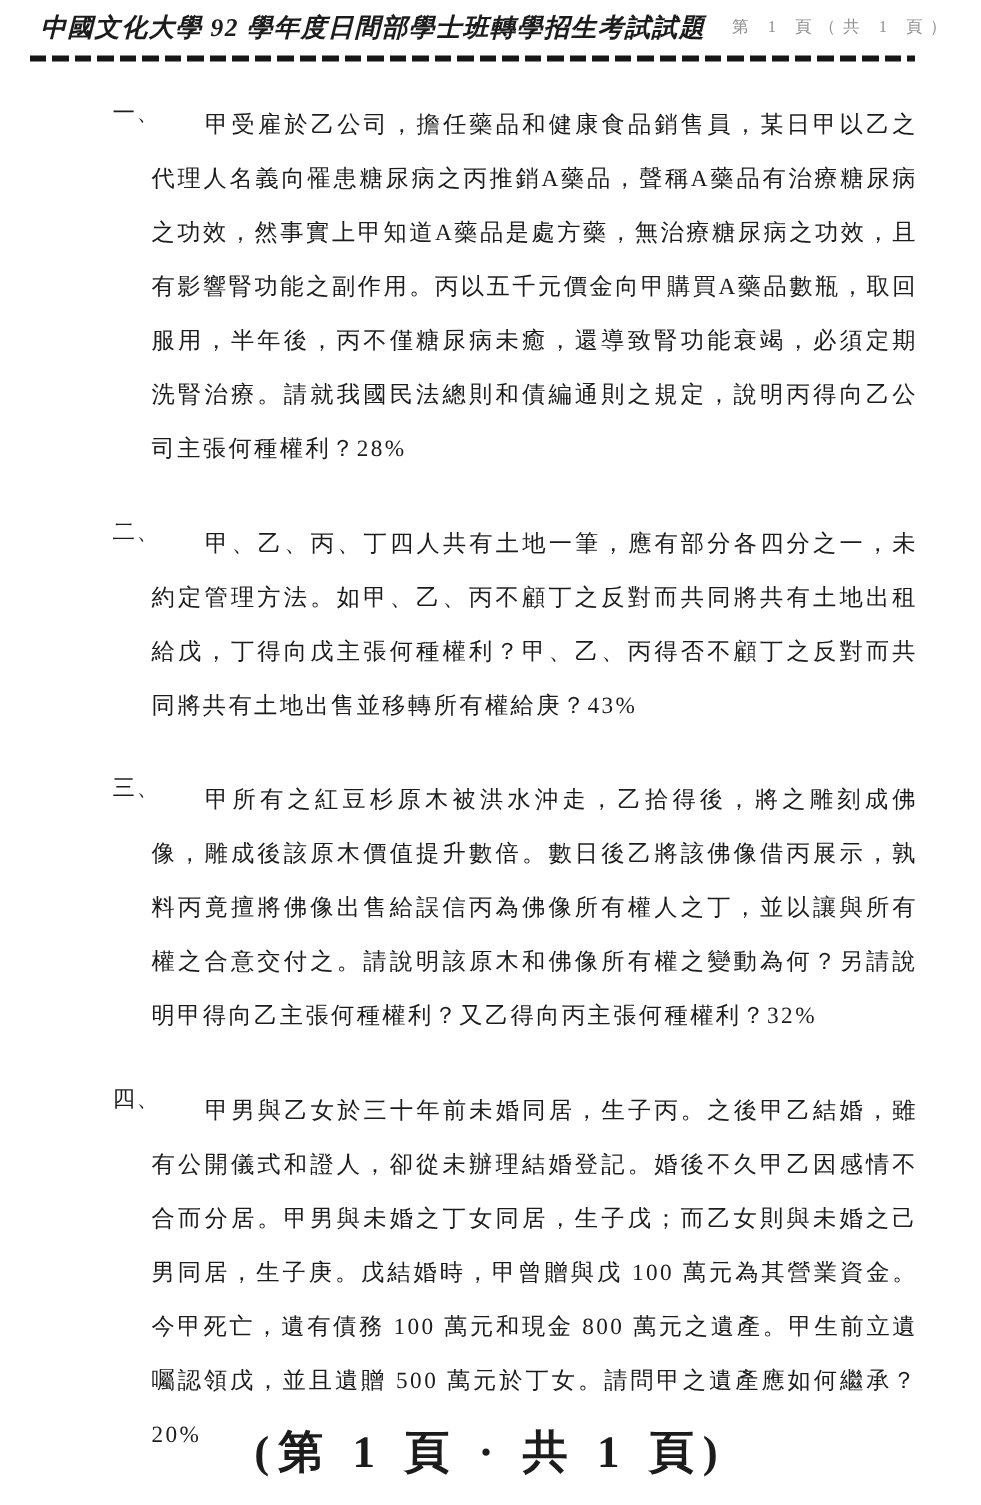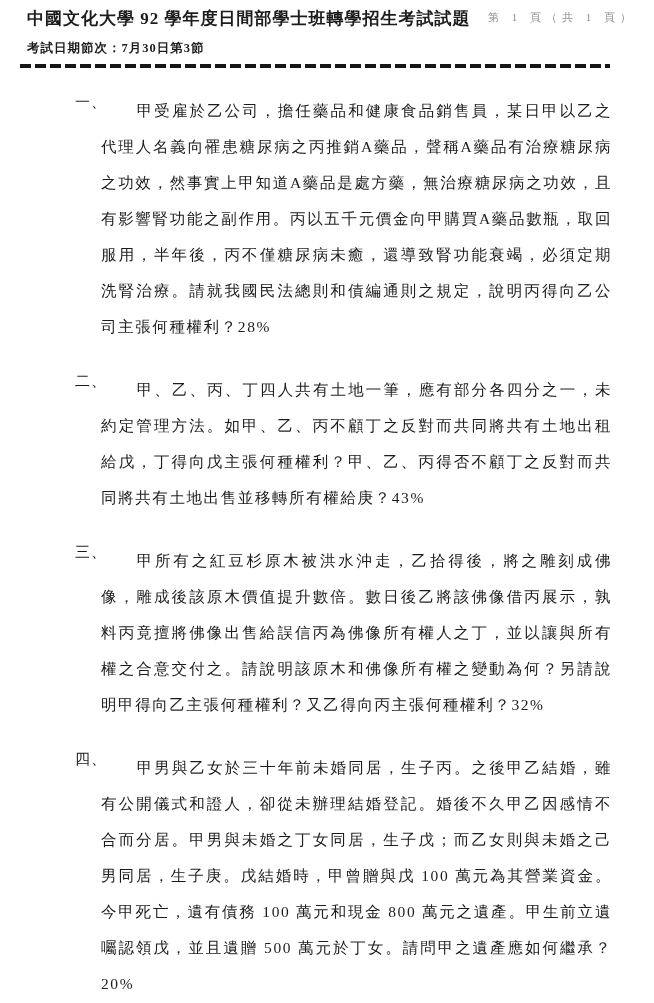--- a/index.html
+++ b/index.html
@@ -11,20 +11,21 @@
     color: #1c1c1c;
   }
   .sheet { width: 654px; height: 1003px; position: relative; padding-top: 7px; }
 
   
   .header { padding: 0 18px 0 27px; }
   .title-row { display: flex; align-items: flex-start; justify-content: space-between; }
   .exam-title {
     font-size: 17px; font-weight: bold; letter-spacing: 1px;
     white-space: nowrap;
+    font-style: italic;
   }
   .page-note {
     font-size: 11px; color: #8f8f8f; letter-spacing: 5px;
     margin-top: 3px; white-space: nowrap; text-align: center;
   }
   .meta-line { font-size: 12.5px; letter-spacing: 1px; font-weight: bold; }
   .meta-session { margin-top: 10px; }
   .meta-dept { margin-top: 12px; }
   .subject-row { margin-top: 6px; display: flex; align-items: baseline; }
   .meta-subject { font-size: 14.5px; }
@@ -69,21 +70,20 @@
 </head>
 <body>
 
 <div class="sheet">
 
   <div class="header">
     <div class="title-row">
       <div class="exam-title">中國文化大學 92 學年度日間部學士班轉學招生考試試題</div>
       <div class="page-note">第 1 頁（共 1 頁）</div>
     </div>
-    <div class="meta-line meta-session">考試日期節次：7月30日第3節</div>
   </div>
 
   <div class="rule"></div>
 
   <div class="questions">
 
     <div class="question">
       <span class="q-num">一、</span>
       <div class="q-text">甲受雇於乙公司，擔任藥品和健康食品銷售員，某日甲以乙之代理人名義向罹患糖尿病之丙推銷A藥品，聲稱A藥品有治療糖尿病之功效，然事實上甲知道A藥品是處方藥，無治療糖尿病之功效，且有影響腎功能之副作用。丙以五千元價金向甲購買A藥品數瓶，取回服用，半年後，丙不僅糖尿病未癒，還導致腎功能衰竭，必須定期洗腎治療。請就我國民法總則和債編通則之規定，說明丙得向乙公司主張何種權利？28%</div>
     </div>
@@ -98,14 +98,17 @@
       <div class="q-text">甲所有之紅豆杉原木被洪水沖走，乙拾得後，將之雕刻成佛像，雕成後該原木價值提升數倍。數日後乙將該佛像借丙展示，孰料丙竟擅將佛像出售給誤信丙為佛像所有權人之丁，並以讓與所有權之合意交付之。請說明該原木和佛像所有權之變動為何？另請說明甲得向乙主張何種權利？又乙得向丙主張何種權利？32%</div>
     </div>
 
     <div class="question">
       <span class="q-num">四、</span>
       <div class="q-text">甲男與乙女於三十年前未婚同居，生子丙。之後甲乙結婚，雖有公開儀式和證人，卻從未辦理結婚登記。婚後不久甲乙因感情不合而分居。甲男與未婚之丁女同居，生子戊；而乙女則與未婚之己男同居，生子庚。戊結婚時，甲曾贈與戊 100 萬元為其營業資金。今甲死亡，遺有債務 100 萬元和現金 800 萬元之遺產。甲生前立遺囑認領戊，並且遺贈 500 萬元於丁女。請問甲之遺產應如何繼承？20%</div>
     </div>
 
   </div>
 
+  <div class="footer">
+    <span class="footer-text">(第 1 頁 · 共 1 頁)</span>
+  </div>
 
 </div>
 
 </body></html>

